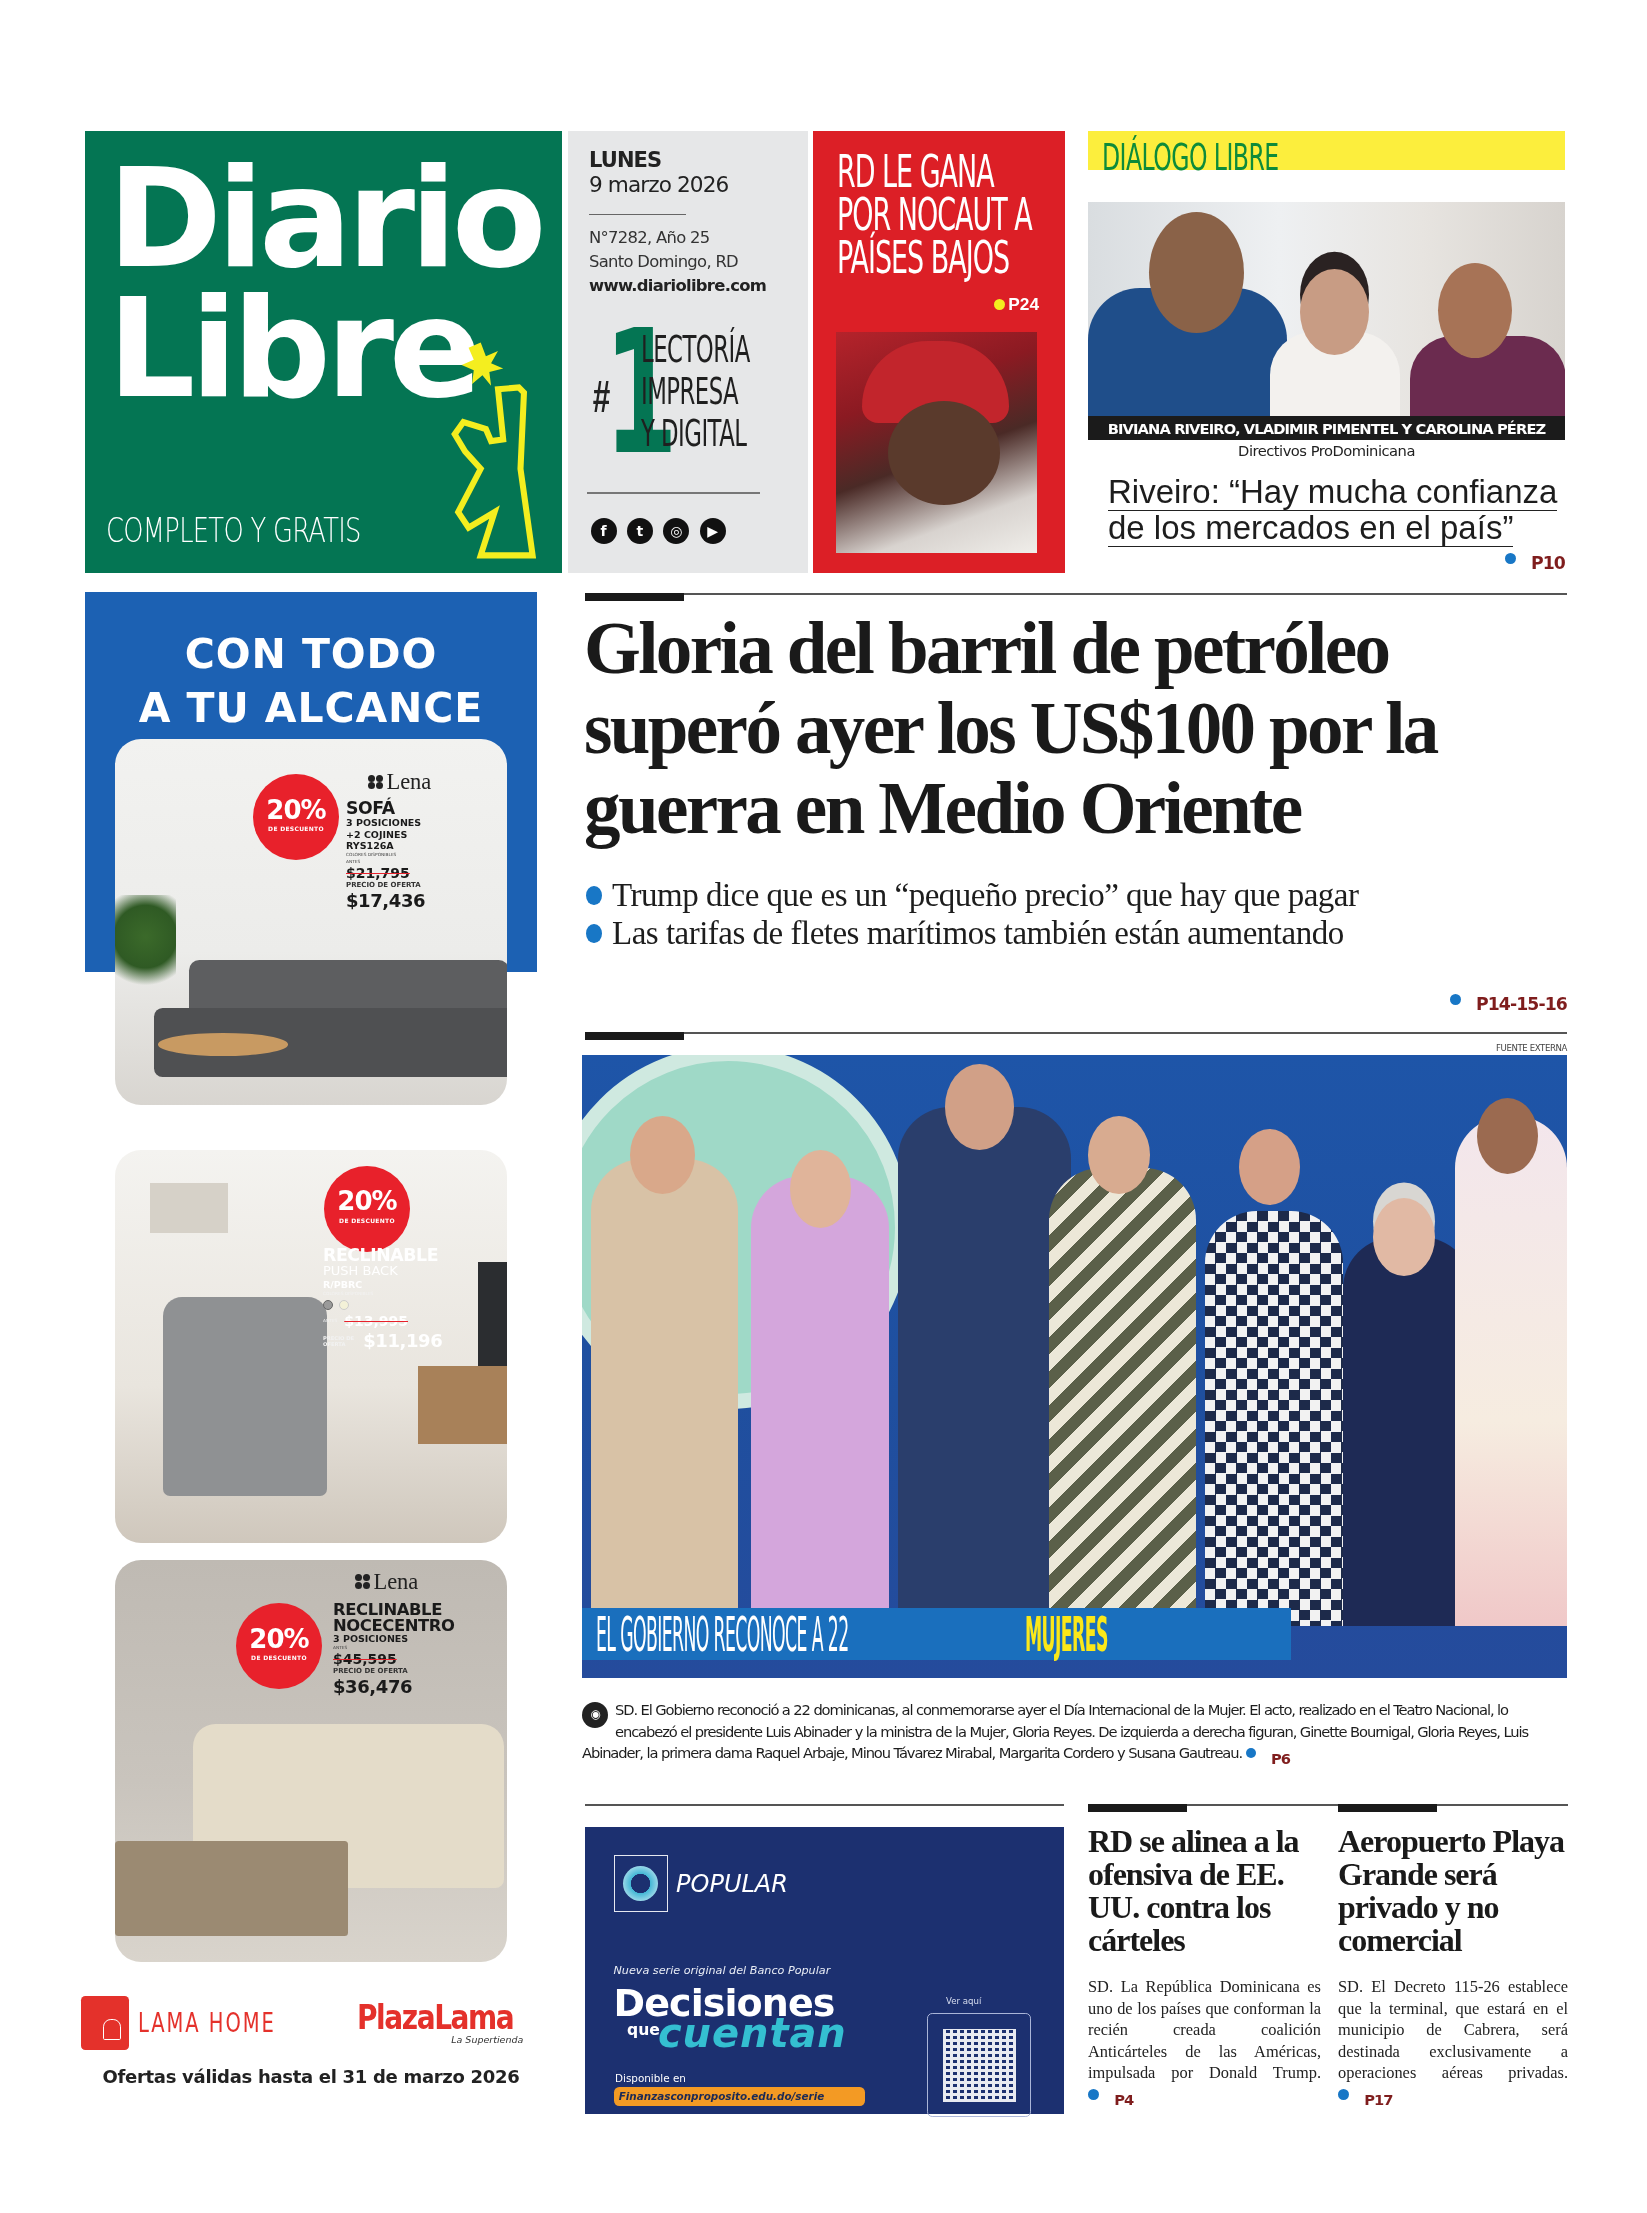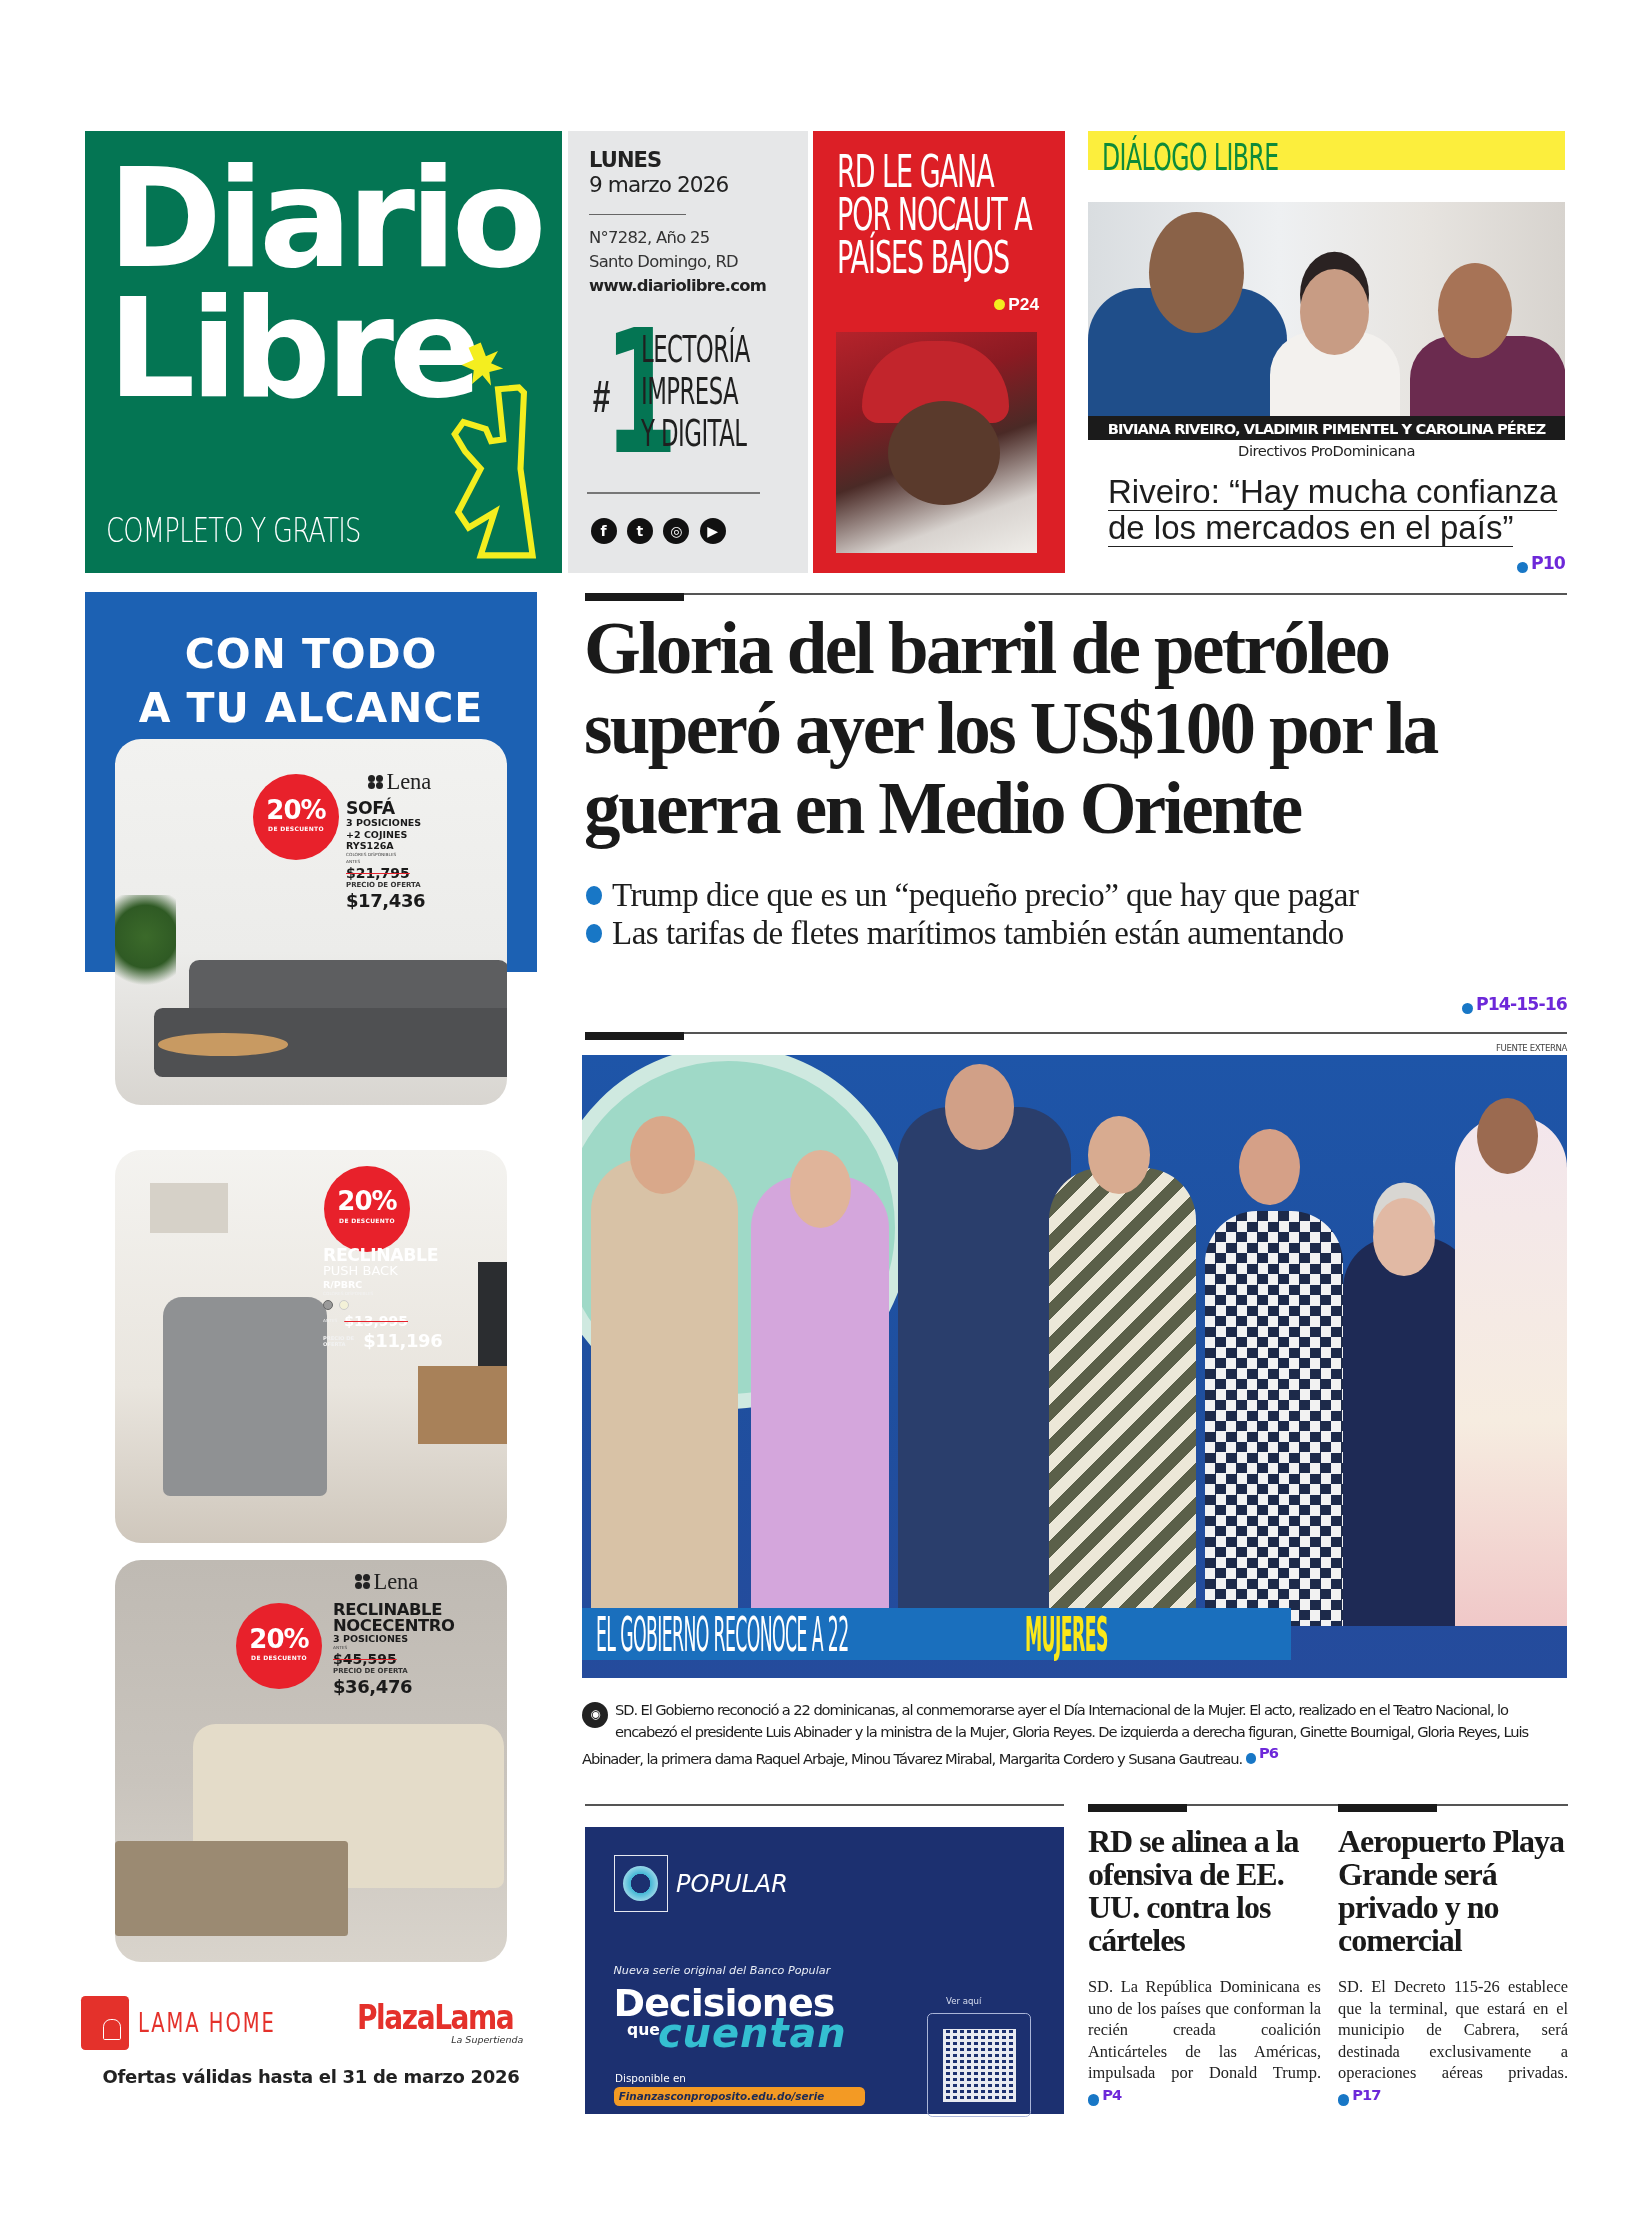--- a/index.html
+++ b/index.html
@@ -96,21 +96,21 @@
   .plaza-sub { color: #333; font-family: "DejaVu Sans", sans-serif; font-style: italic; font-size: 9.5px; text-align: right; letter-spacing: 0; margin-right: 17.3px; }
   .ofertas { position: absolute; left: 0; top: 1474px; width: 452px; text-align: center; font-family: "DejaVu Sans", sans-serif; font-weight: bold; font-size: 18px; color: #222; letter-spacing: -0.3px; }
 
   
   .rule { background: #555; height: 1.7px; }
   .rule-tab { background: #1a1a1a; height: 7.8px; width: 99px; }
   .main-head { left: 584px; top: 609px; width: 986px; font-family: "Liberation Serif", serif; font-weight: bold; font-size: 73px; line-height: 80px; letter-spacing: -2.6px; color: #1a1a1a; }
   .bullets { left: 586px; top: 876px; width: 986px; }
   .bullet { display: flex; align-items: center; gap: 10.4px; font-family: "Liberation Serif", serif; font-size: 33px; line-height: 38px; color: #1d1d1d; letter-spacing: -0.5px; white-space: nowrap; }
   .bullet .dot { width: 15.6px; height: 19px; border-radius: 50%; background: #1877c6; flex: none; }
-  .pageref { font-weight: bold; font-size: 17.3px; display: flex; align-items: flex-end; gap: 3px; color: #6d28d9; font-family: "DejaVu Sans", sans-serif; letter-spacing: -0.9px; }
+  .pageref { font-weight: bold; font-size: 17.3px; display: flex; align-items: flex-start; gap: 15px; color: #7f1d1d; font-family: "DejaVu Sans", sans-serif; letter-spacing: -0.9px; }
 
   
   .credit { right: 80px; top: 1043px; font-family: "DejaVu Sans", sans-serif; font-size: 8.6px; letter-spacing: -0.4px; color: #444; }
   .feature { left: 582px; top: 1055px; width: 985px; height: 623px; background: linear-gradient(180deg, #1e55a8 0%, #1f4f9f 55%, #254b9c 100%); overflow: hidden; }
   .medallion { position: absolute; left: -35px; top: -8.6px; width: 363px; height: 363px; border-radius: 50%; background: #9fd9c7; border: 15.6px solid #cfe9e0; }
   .person { position: absolute; bottom: 52px; border-radius: 52px 52px 0 0; }
   .head { position: absolute; border-radius: 50%; }
   .feature-banner { position: absolute; left: 0; top: 553px; width: 709px; height: 52px; background: #1a6fbd; display: flex; align-items: center; padding-left: 14px; }
   .feature-banner span { font-family: "DejaVu Sans", sans-serif; font-size: 48px; letter-spacing: -1.7px; color: #fff; transform: scaleX(0.6); transform-origin: left; white-space: nowrap; display: inline-block; }
   .feature-banner .hl { color: #fbe819; font-weight: bold; }

